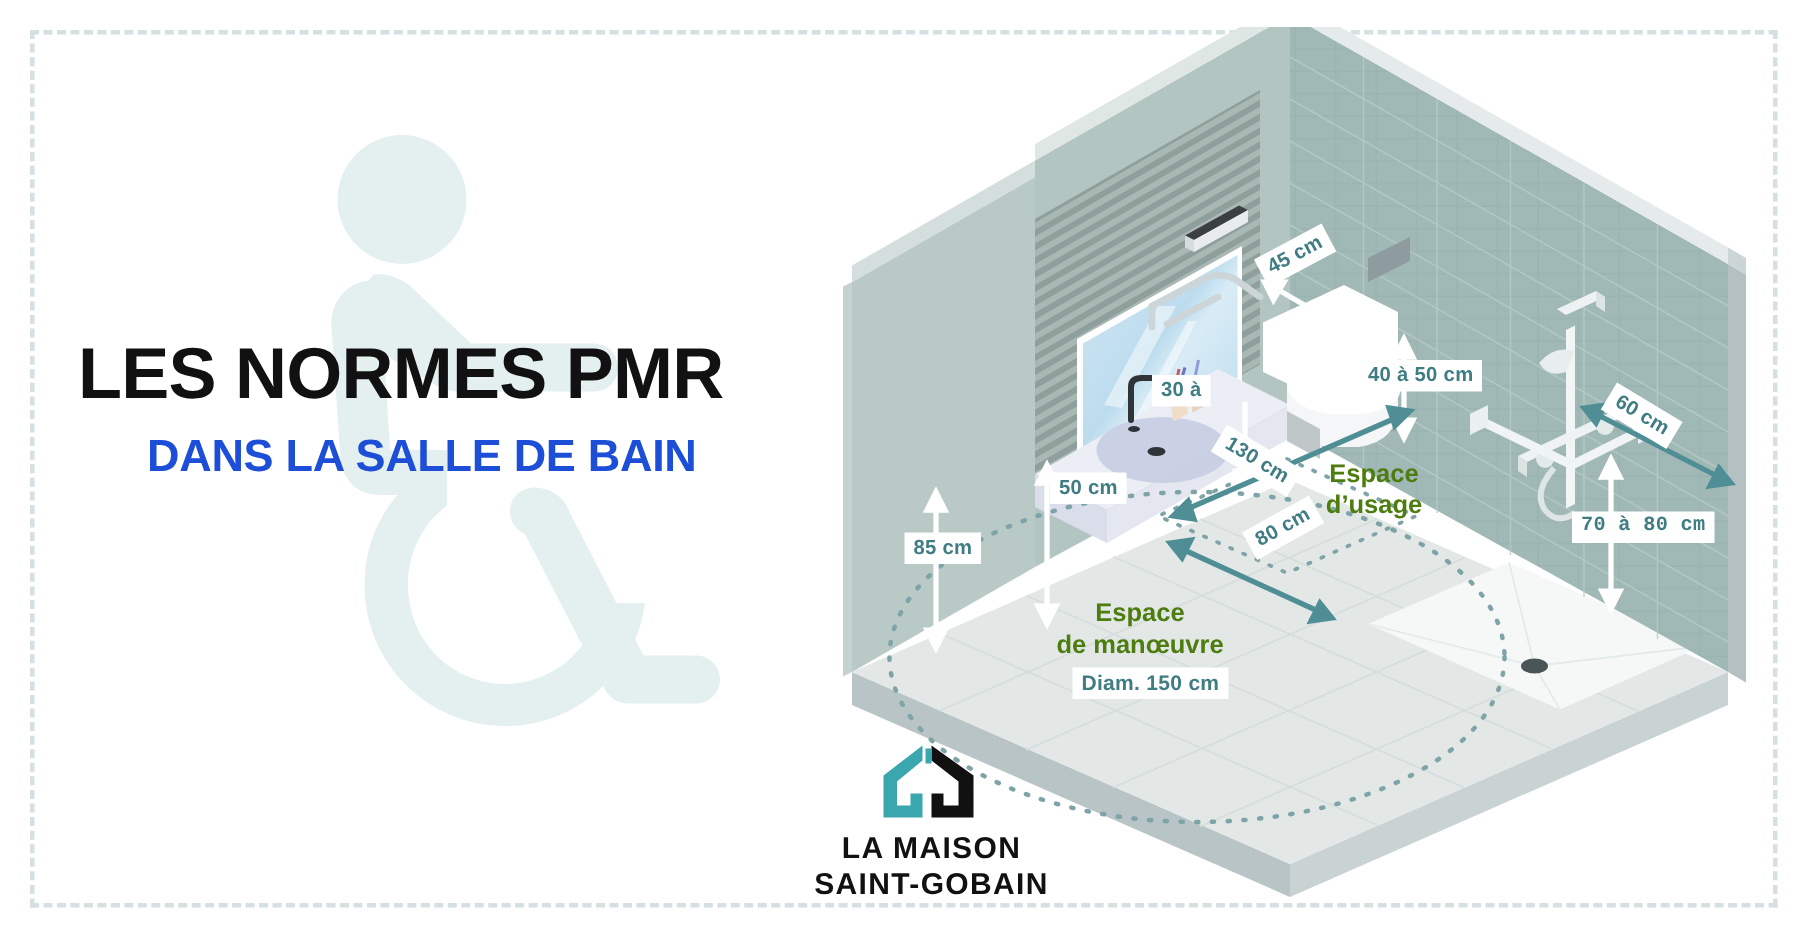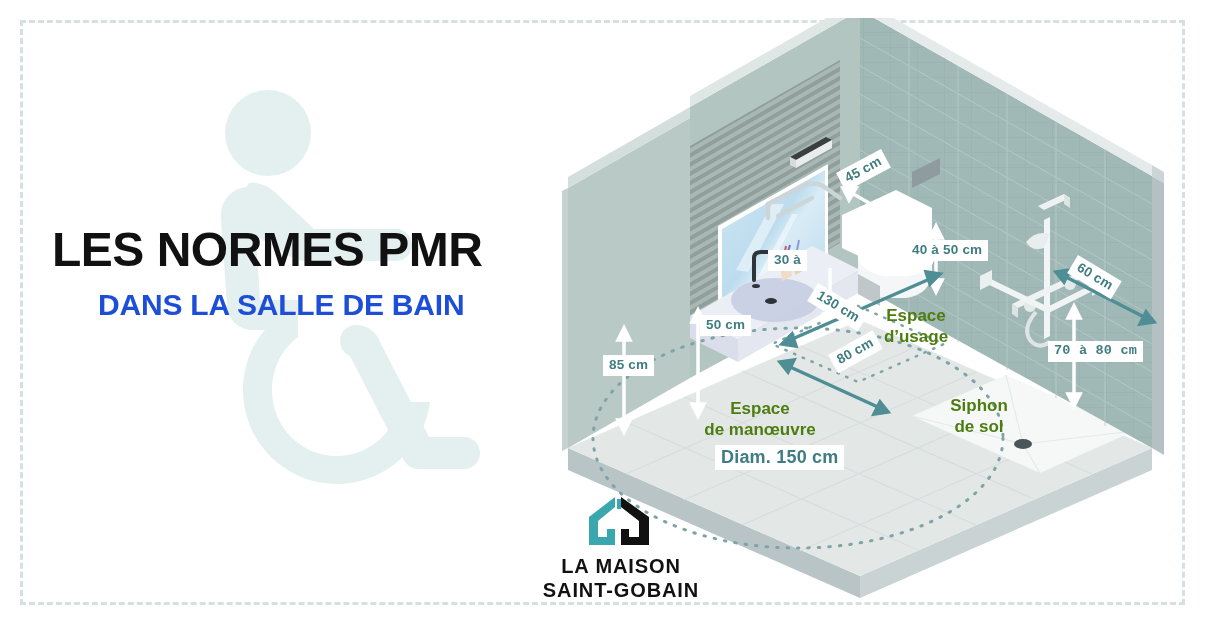--- a/index.html
+++ b/index.html
@@ -335,20 +335,16 @@
 
   <div class="zone-label" style="left:856px;top:306px;width:120px;">
     <div>Espace</div>
     <div>d’usage</div>
   </div>
 
   <div class="zone-label" style="left:695px;top:399px;width:130px;">
     <div>Espace</div>
     <div>de manœuvre</div>
   </div>
-  <div class="chip" style="left:715px;top:445px;font-size:18px;">Diam. 150 cm</div>
-
-  <div class="zone-label" style="left:934px;top:396px;width:90px;">
-    <div>Siphon</div>
-    <div>de sol</div>
-  </div>
+  <div class="chip" style="left:715px;top:445px;font-size:14px;">Diam. 150 cm</div>
+
 
 </div>
 
 </body></html>

